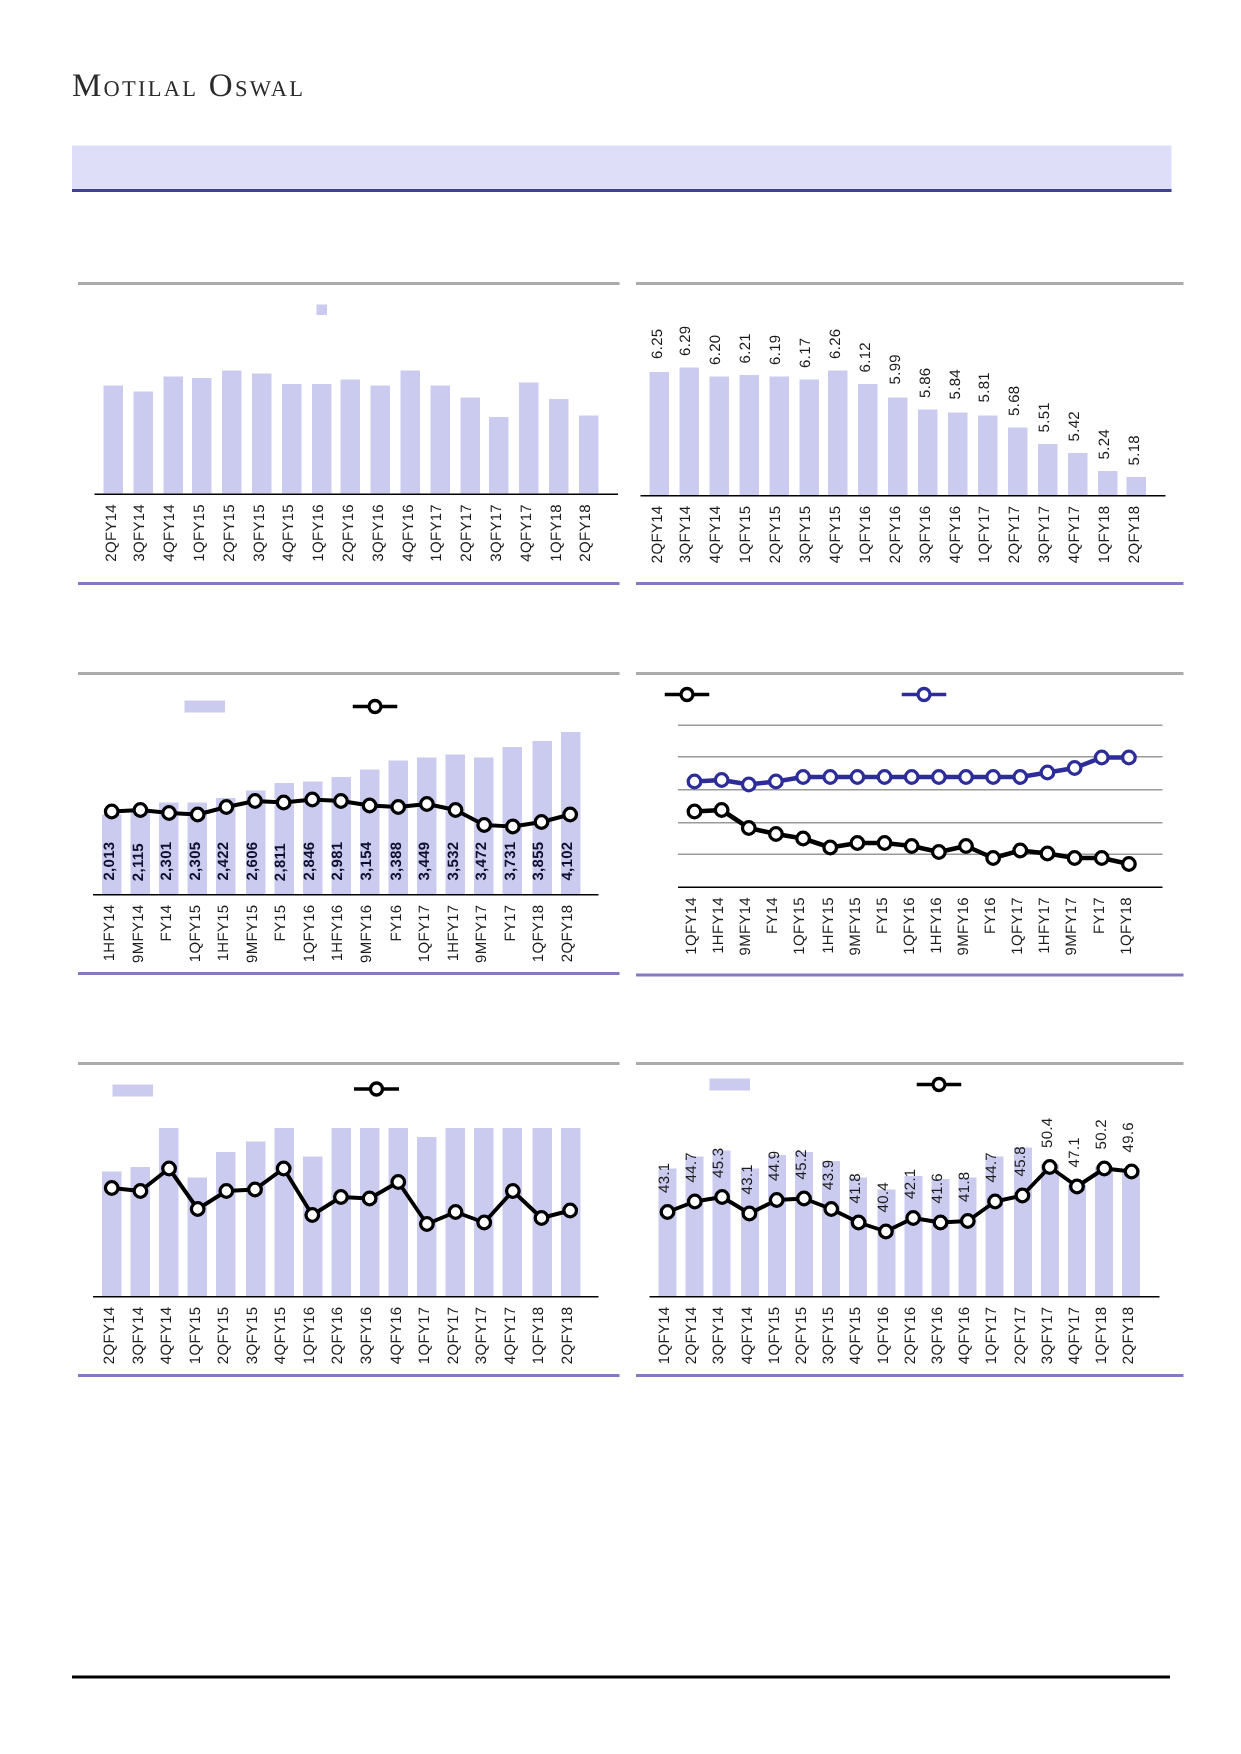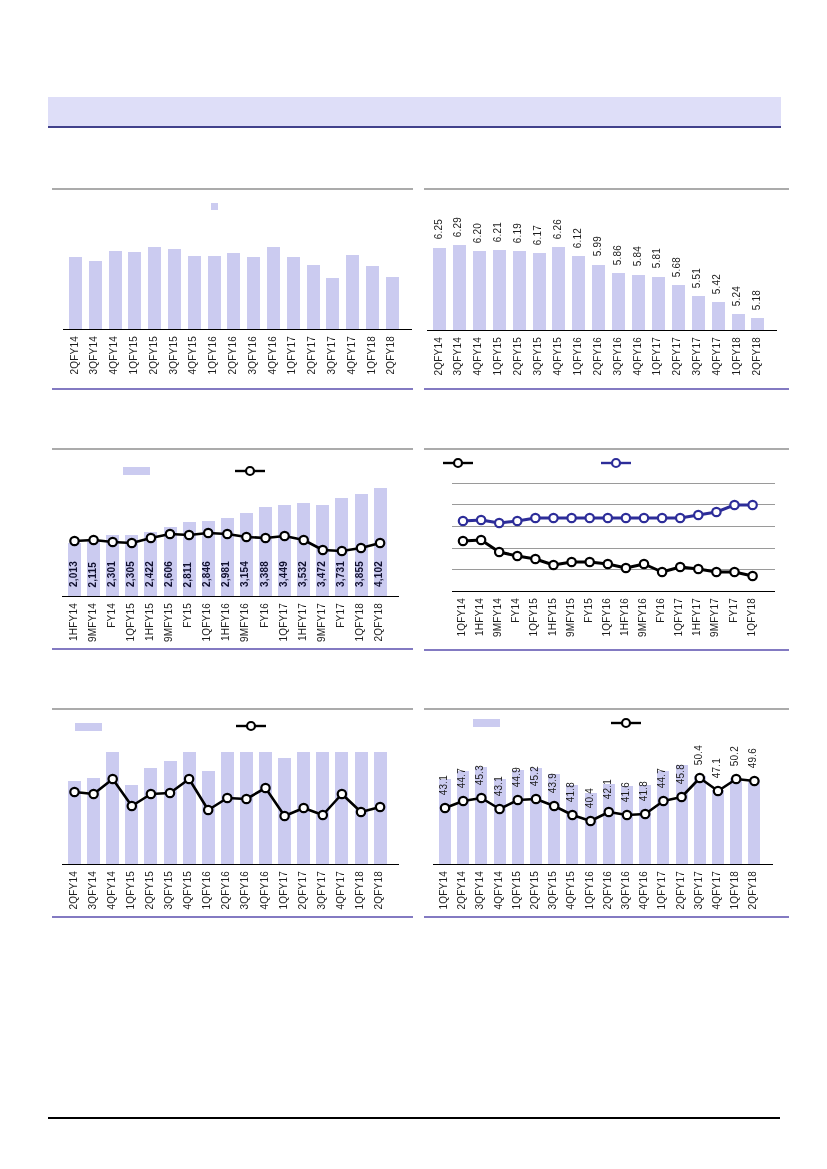--- a/index.html
+++ b/index.html
@@ -20,20 +20,21 @@
   .lsvg{position:absolute;left:0;top:0;pointer-events:none;}
   .leg-sq{position:absolute;width:7px;height:7px;background:#cbcbf0;}
   .leg-bar{position:absolute;width:27px;height:8px;background:#cbcbf0;}
   .footer-rule{position:absolute;left:48px;top:1117px;width:732px;height:0;
                border-top:2px solid #000;}
 </style>
 </head>
 <body>
 
 <div class="page">
+  <div class="logo">Motilal Oswal</div>
   <div class="banner"></div>
   <div class="chart-box" style="left: 52px; top: 188px; width: 361px; height: 202px;">
       <div class="leg-sq" style="left: 159px; top: 13px;"></div>
       <div class="bar" style="left: 17px; width: 13px; top: 67px; height: 72px;"></div>
       <div class="bar" style="left: 36.8px; width: 13px; top: 71px; height: 68px;"></div>
       <div class="bar" style="left: 56.6px; width: 13px; top: 61px; height: 78px;"></div>
       <div class="bar" style="left: 76.4px; width: 13px; top: 62px; height: 77px;"></div>
       <div class="bar" style="left: 96.2px; width: 13px; top: 57px; height: 82px;"></div>
       <div class="bar" style="left: 116px; width: 13px; top: 59px; height: 80px;"></div>
       <div class="bar" style="left: 135.8px; width: 13px; top: 66px; height: 73px;"></div>

